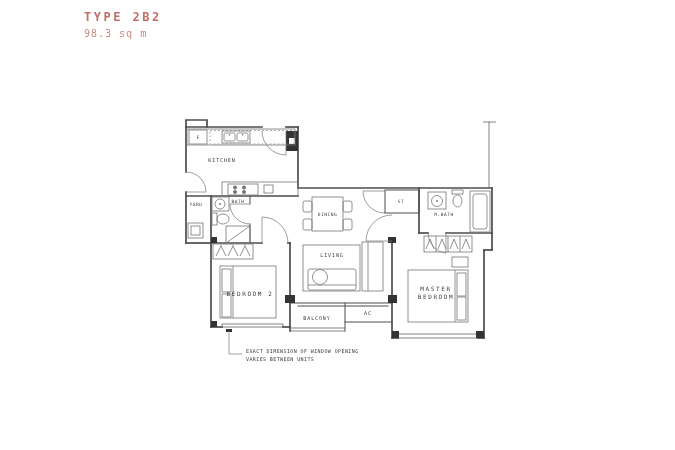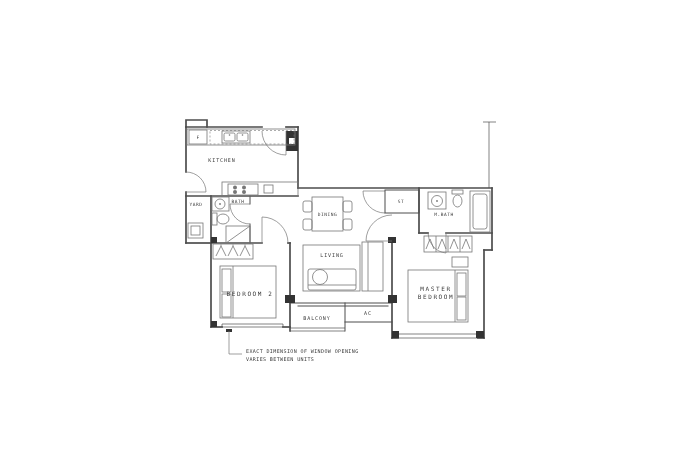--- a/index.html
+++ b/index.html
@@ -24,20 +24,24 @@
   .t-room{font:6px "DejaVu Sans Mono",monospace;letter-spacing:1.6px;fill:var(--label);}
   .t-sm{font:5px "DejaVu Sans Mono",monospace;letter-spacing:0.9px;fill:var(--label);}
   .t-xs{font:4.5px "DejaVu Sans Mono",monospace;letter-spacing:0.5px;fill:var(--label);}
   .t-note{font:5px "DejaVu Sans Mono",monospace;letter-spacing:0.4px;fill:var(--label);}
 </style>
 </head>
 <body>
 
 <div class="page">
 
+  <div class="title-block">
+    <div class="plan-title">TYPE 2B2</div>
+    <div class="plan-area">98.3 sq m</div>
+  </div>
 
   <svg width="675" height="450" viewBox="0 0 675 450">
 
     <g>
 
       <polyline class="wall" points="186,127 186,120 207,120 207,127"></polyline>
 
       <line class="wall" x1="186" y1="127" x2="262" y2="127"></line>
       <line class="wall" x1="286" y1="127" x2="298" y2="127"></line>
 

